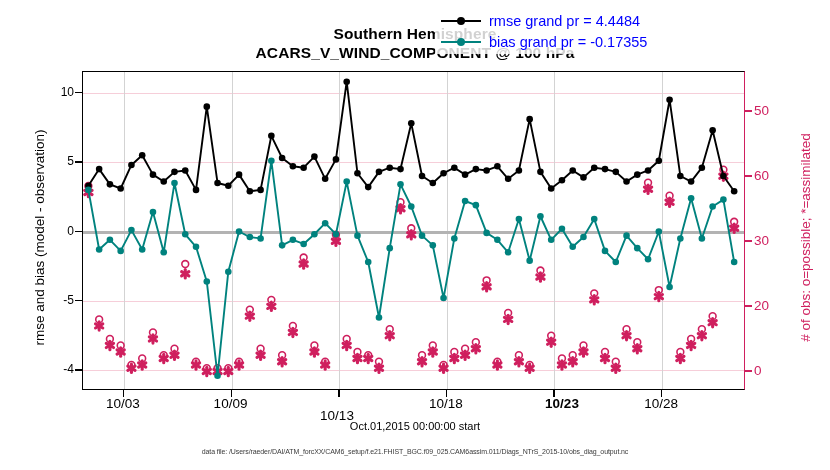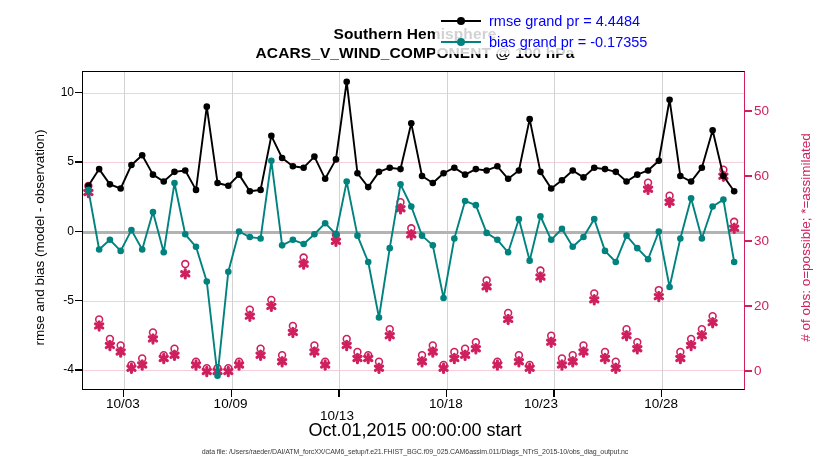--- a/index.html
+++ b/index.html
@@ -137,21 +137,21 @@
     color: #cf1f5e;
     transform: rotate(-90deg);
     transform-origin: center center;
     white-space: nowrap;
   }
   .axis-title-x {
     position: absolute;
     left: 0; width: 830px;
     top: 420px;
     text-align: center;
-    font-size: 18px;
+    font-size: 11px;
     color: #000;
   }
   .footer-note {
     position: absolute;
     left: 0; width: 830px;
     top: 448px;
     text-align: center;
     font-size: 7px;
     color: #3a3a3a;
     letter-spacing: -0.1px;
@@ -737,21 +737,21 @@
       <div class="ylabel-right" style="top: 104.163px;">60</div>
       <div class="ylabel-right" style="top: 169.265px;">30</div>
       <div class="ylabel-right" style="top: 234.367px;">20</div>
       <div class="ylabel-right" style="top: 299.469px;">0</div>
     </div>
   <div id="xlabels">
       <div class="xtick-label" style="left: 122.899px;">10/03</div>
       <div class="xtick-label" style="left: 230.529px;">10/09</div>
       <div class="xtick-label" style="left: 337px; margin-top: 12px;">10/13</div>
       <div class="xtick-label" style="left: 445.789px;">10/18</div>
-      <div class="xtick-label" style="left: 541px;">10/23</div>
+      <div class="xtick-label" style="left: 562px; font-weight: bold;">10/23</div>
       <div class="xtick-label" style="left: 661.049px;">10/28</div>
     </div>
 
   <div style="position:absolute;left:0;top:0;width:0;height:0;">
     <div class="axis-title-left">rmse and bias (model - observation)</div>
     <div class="axis-title-right"># of obs: o=possible; *=assimilated</div>
   </div>
 
   <div class="axis-title-x">Oct.01,2015 00:00:00 start</div>
   <div class="footer-note">data file: /Users/raeder/DAI/ATM_forcXX/CAM6_setup/f.e21.FHIST_BGC.f09_025.CAM6assim.011/Diags_NTrS_2015-10/obs_diag_output.nc</div>

